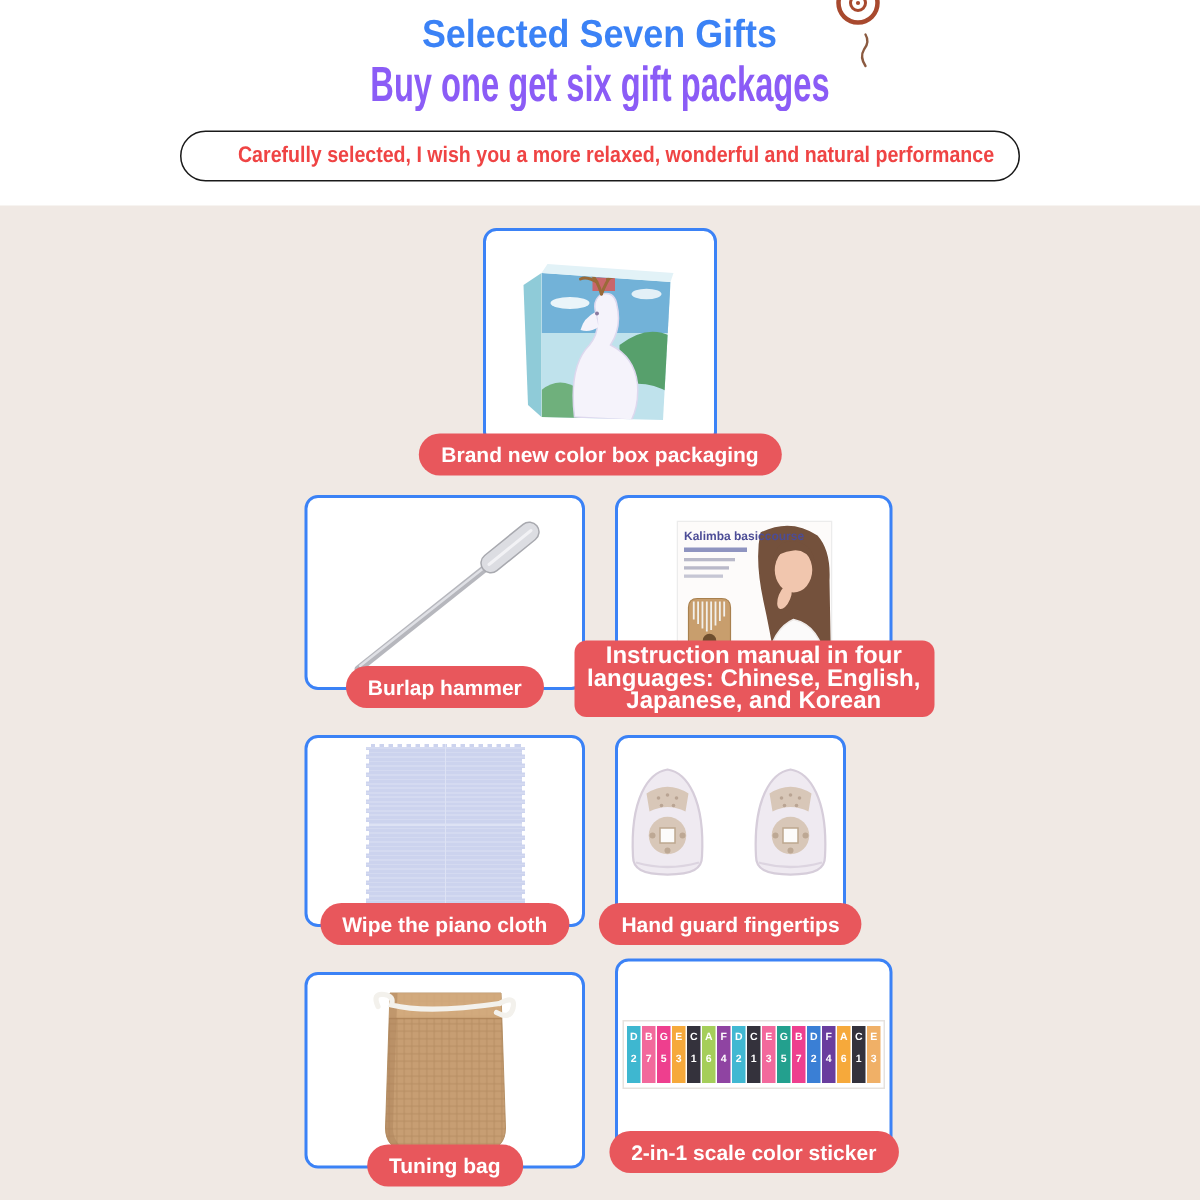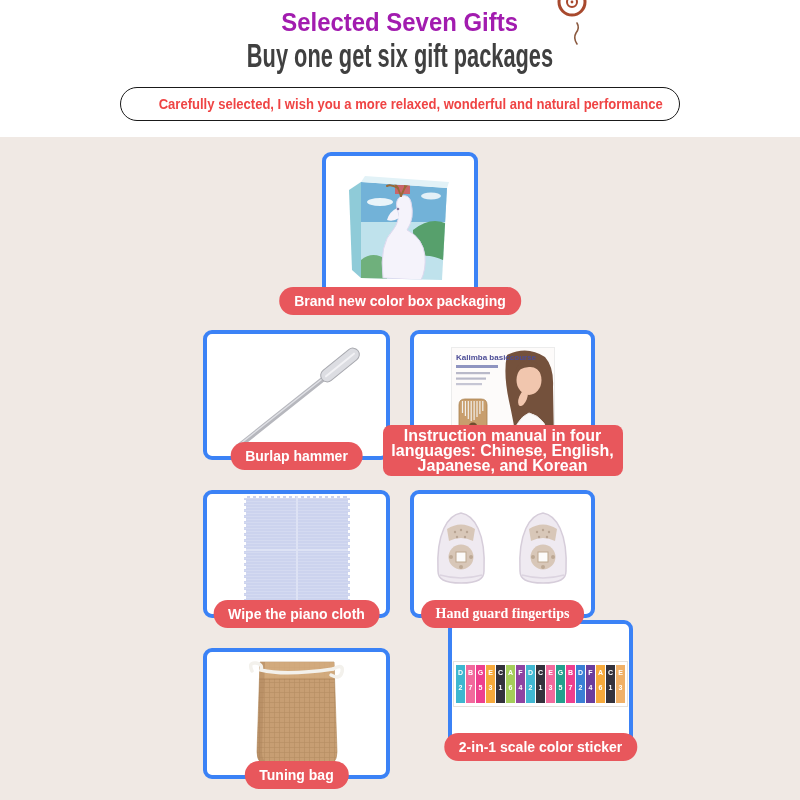--- a/index.html
+++ b/index.html
@@ -2,40 +2,40 @@
 <html><head>
 <meta charset="utf-8">
 <style>
   * { box-sizing: border-box; }
   html,body { margin:0; padding:0; }
   body { font-family:"Liberation Sans", sans-serif; background:#fff; }
   .page { position:relative; width:800px; height:800px; background:#fff; overflow:hidden; }
 
   
   .header { position:relative; height:137px; text-align:center; }
-  .title { padding-top:7px; font-size:26px; font-weight:bold; color:#a21caf; line-height:30px; }
+  .title { padding-top:7px; font-size:26px; font-weight:bold; color:#3b82f6; line-height:30px; }
   .title .squeeze { display:inline-block; transform:scaleX(.92); transform-origin:50% 50%; white-space:nowrap; }
-  .subtitle { margin-top:2px; font-size:33px; font-weight:bold; color:#404040; line-height:34px; }
+  .subtitle { margin-top:2px; font-size:33px; font-weight:bold; color:#8b5cf6; line-height:34px; }
   .subtitle .squeeze { display:inline-block; transform:scaleX(.66); transform-origin:50% 50%; white-space:nowrap; }
   .tagline { margin:14px auto 0; width:560px; height:34px; line-height:31px; border:1.5px solid #1a1a1a;
              border-radius:18px; font-size:15px; font-weight:bold; color:#ef4444; background:#fff; }
   .tagline .squeeze { display:inline-block; transform:scaleX(.87); transform-origin:50% 50%; white-space:nowrap; }
   .ornament { position:absolute; left:544px; top:-12px; }
 
   
   .section { position:absolute; left:0; top:137px; width:800px; height:663px; background:#f0e9e4; }
-  .card { position:absolute; background:#fff; border:4px solid #3b82f6; border-radius:9px;
+  .card { position:absolute; background:#fff; border:2px solid #3b82f6; border-radius:9px;
           display:flex; align-items:center; justify-content:center; }
   .c1 { left:322px; top:15px;  width:156px; height:145px; }
   .c2 { left:203px; top:193px; width:187px; height:130px; }
   .c3 { left:410px; top:193px; width:185px; height:130px; }
   .c4 { left:203px; top:353px; width:187px; height:128px; }
-  .c5 { left:410px; top:353px; width:185px; height:128px;font-family:Liberation Serif, serif; }
+  .c5 { left:410px; top:353px; width:154px; height:128px; }
   .c6 { left:203px; top:511px; width:187px; height:131px; }
-  .c7 { left:410px; top:483px; width:185px; height:131px;margin-left:38px; }
+  .c7 { left:410px; top:502px; width:185px; height:131px; }
 
   .pill { position:absolute; left:50%; transform:translateX(-50%); bottom:-14px; background:#e8575c; color:#fff;
           font-weight:bold; font-size:14px; height:28px; line-height:28px; padding:0 15px; border-radius:14px;
           white-space:nowrap; z-index:2; }
   .c1 .pill { bottom:-22px; }
   .pill.two-line { width:240px; white-space:normal; font-size:16px; line-height:15px; height:auto;
                    padding:3px 2px; border-radius:8px; bottom:-20px; text-align:center; text-wrap:balance; }
 
   svg { display:block; }
   svg text { font-family:"Liberation Sans", sans-serif; }

